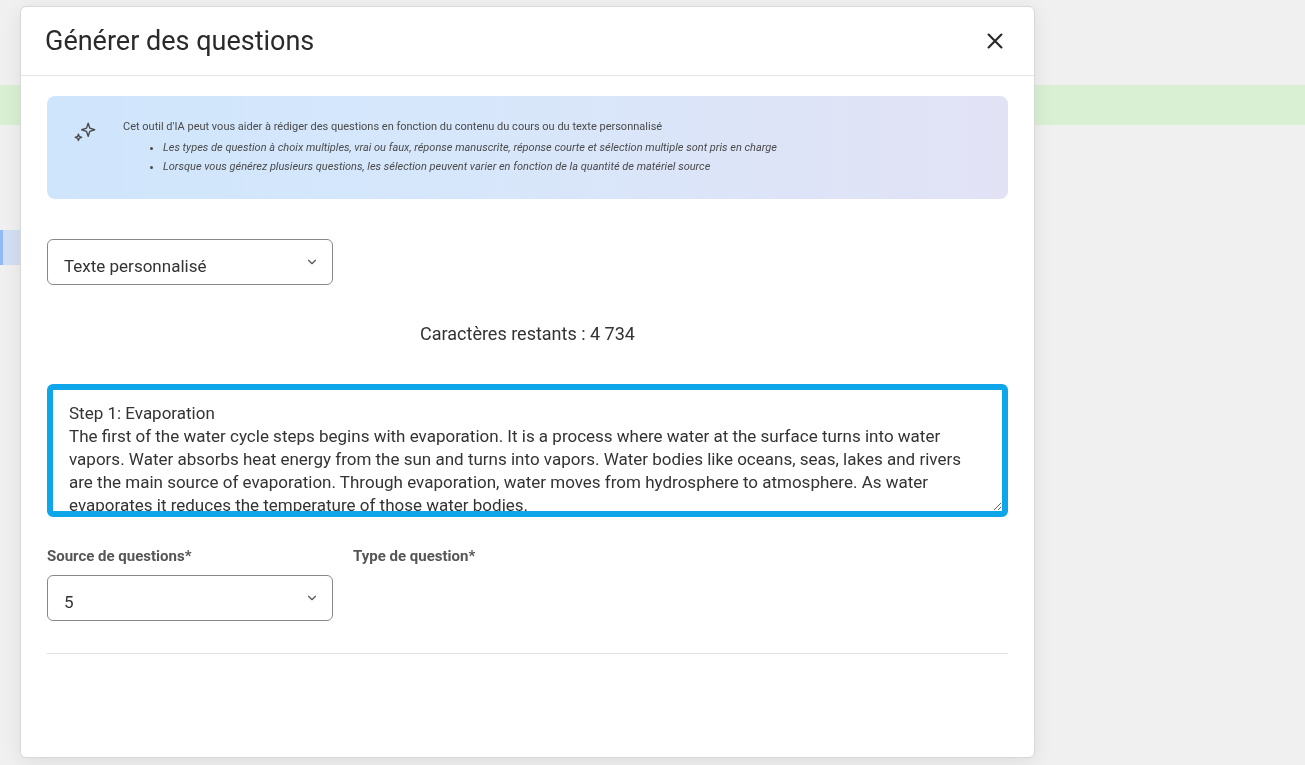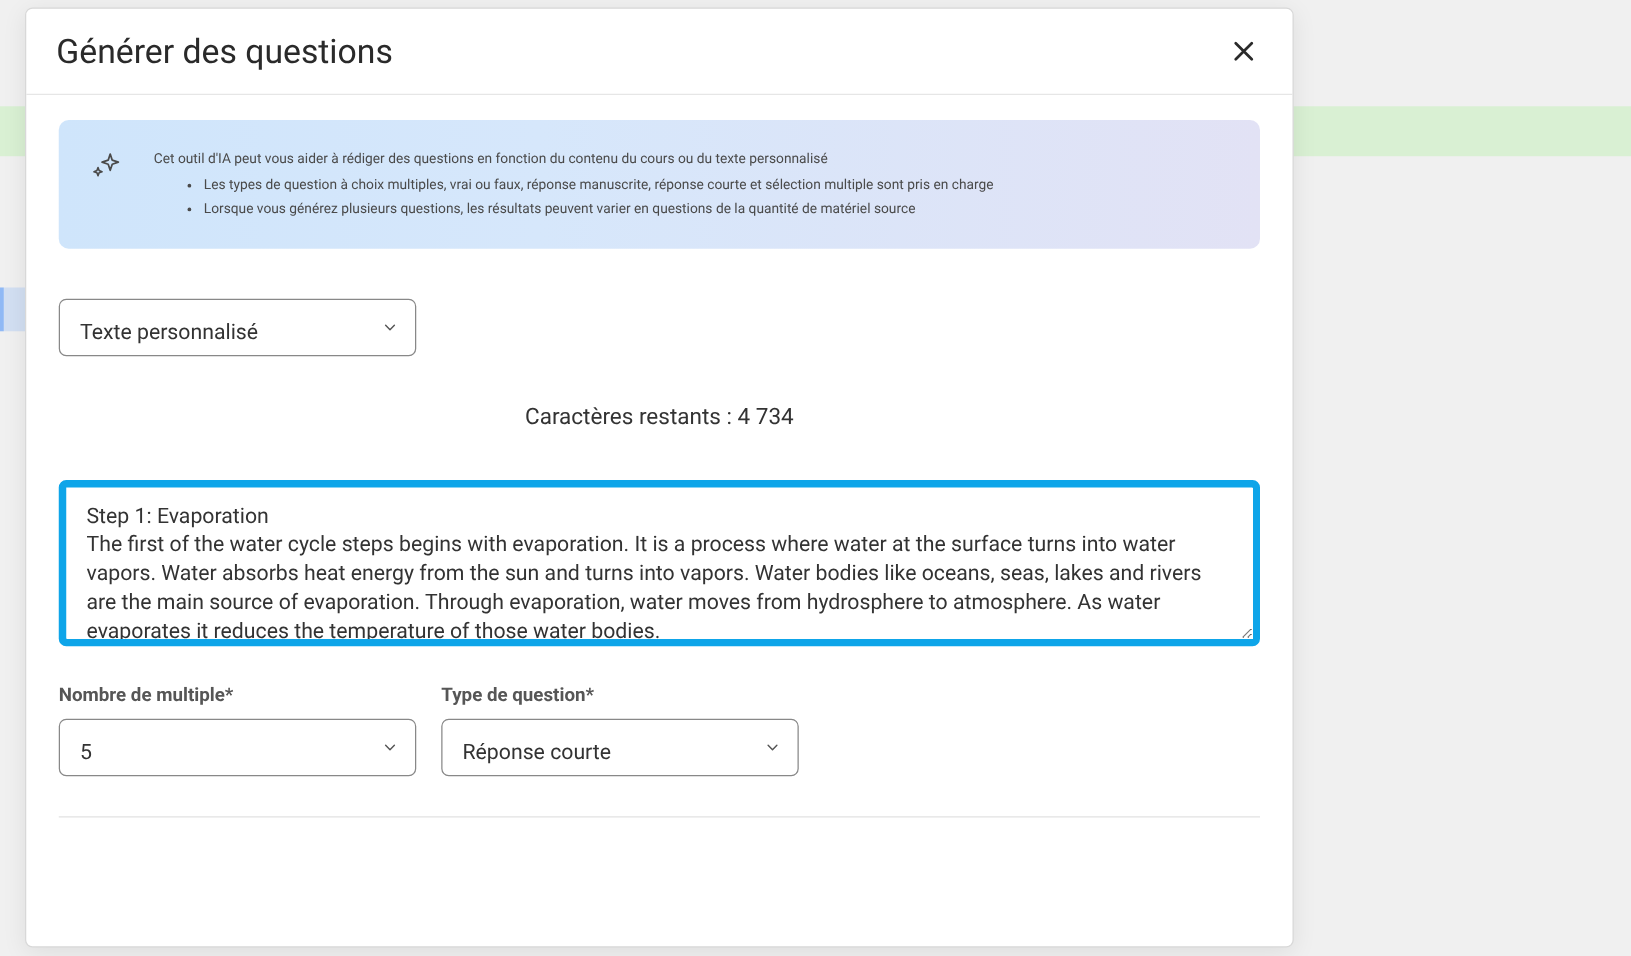--- a/index.html
+++ b/index.html
@@ -72,21 +72,21 @@
     gap: 24px;
   }
   .info-banner .sparkle-icon {
     flex-shrink: 0;
     width: 26px;
     height: 26px;
     margin-top: 2px;
   }
   .info-text { color: #4a4a4a; font-size: 11px; line-height: 1.55; }
   .info-text ul { padding-left: 40px; margin-top: 4px; }
-  .info-text li { margin-top: 2px; }
+  .info-text li { margin-top: 2px; font-style: italic; }
   .form-group { margin-top: 40px; }
   .form-label {
     display: block;
     font-size: 15px;
     font-weight: 700;
     color: #565656;
     margin-bottom: 10px;
   }
   .select-wrap {
     position: relative;
@@ -174,21 +174,21 @@
 
     <div class="info-banner">
       <svg class="sparkle-icon" viewBox="0 0 24 24">
         <path d="M14 3 L15.5 7.5 L20 9 L15.5 10.5 L14 15 L12.5 10.5 L8 9 L12.5 7.5 Z" fill="none" stroke="#4a4a4a" stroke-width="1.3" stroke-linejoin="round"></path>
         <path d="M5 13 L5.8 15.2 L8 16 L5.8 16.8 L5 19 L4.2 16.8 L2 16 L4.2 15.2 Z" fill="none" stroke="#4a4a4a" stroke-width="1.2" stroke-linejoin="round"></path>
       </svg>
       <div class="info-text">
         <div>Cet outil d'IA peut vous aider à rédiger des questions en fonction du contenu du cours ou du texte personnalisé</div>
         <ul>
           <li>Les types de question à choix multiples, vrai ou faux, réponse manuscrite, réponse courte et sélection multiple sont pris en charge</li>
-          <li>Lorsque vous générez plusieurs questions, les résultats peuvent varier en questions de la quantité de matériel source</li>
+          <li>Lorsque vous générez plusieurs questions, les sélection peuvent varier en fonction de la quantité de matériel source</li>
         </ul>
       </div>
     </div>
 
     <div class="form-group">
       <div class="select-wrap">
         <button class="select-btn sw-content">
           <span>Texte personnalisé</span>
         </button>
         <svg class="chev" width="14" height="14" viewBox="0 0 24 24">
@@ -201,40 +201,32 @@
 
     <div class="form-group">
       <textarea class="textarea-src" style="">Step 1: Evaporation
 The first of the water cycle steps begins with evaporation. It is a process where water at the surface turns into water vapors. Water absorbs heat energy from the sun and turns into vapors. Water bodies like oceans, seas, lakes and rivers are the main source of evaporation. Through evaporation, water moves from hydrosphere to atmosphere. As water evaporates it reduces the temperature of those water bodies.
 
 Step 2: Condensation</textarea>
     </div>
 
     <div class="row">
       <div class="col">
-        <label class="form-label">Nombre de multiple*</label>
+        <label class="form-label">Source de questions*</label>
         <div class="select-wrap">
           <button class="select-btn sw-count">
             <span>5</span>
           </button>
           <svg class="chev" width="14" height="14" viewBox="0 0 24 24">
             <path d="M6 9 L12 15 L18 9" fill="none" stroke="#555" stroke-width="2" stroke-linecap="round" stroke-linejoin="round"></path>
           </svg>
         </div>
       </div>
       <div class="col">
         <label class="form-label">Type de question*</label>
-        <div class="select-wrap">
-          <button class="select-btn sw-type">
-            <span>Réponse courte</span>
-          </button>
-          <svg class="chev" width="14" height="14" viewBox="0 0 24 24">
-            <path d="M6 9 L12 15 L18 9" fill="none" stroke="#555" stroke-width="2" stroke-linecap="round" stroke-linejoin="round"></path>
-          </svg>
-        </div>
       </div>
     </div>
 
     <hr class="divider">
 
     <div style="height:8px"></div>
 
   </div>
 </div>
 

